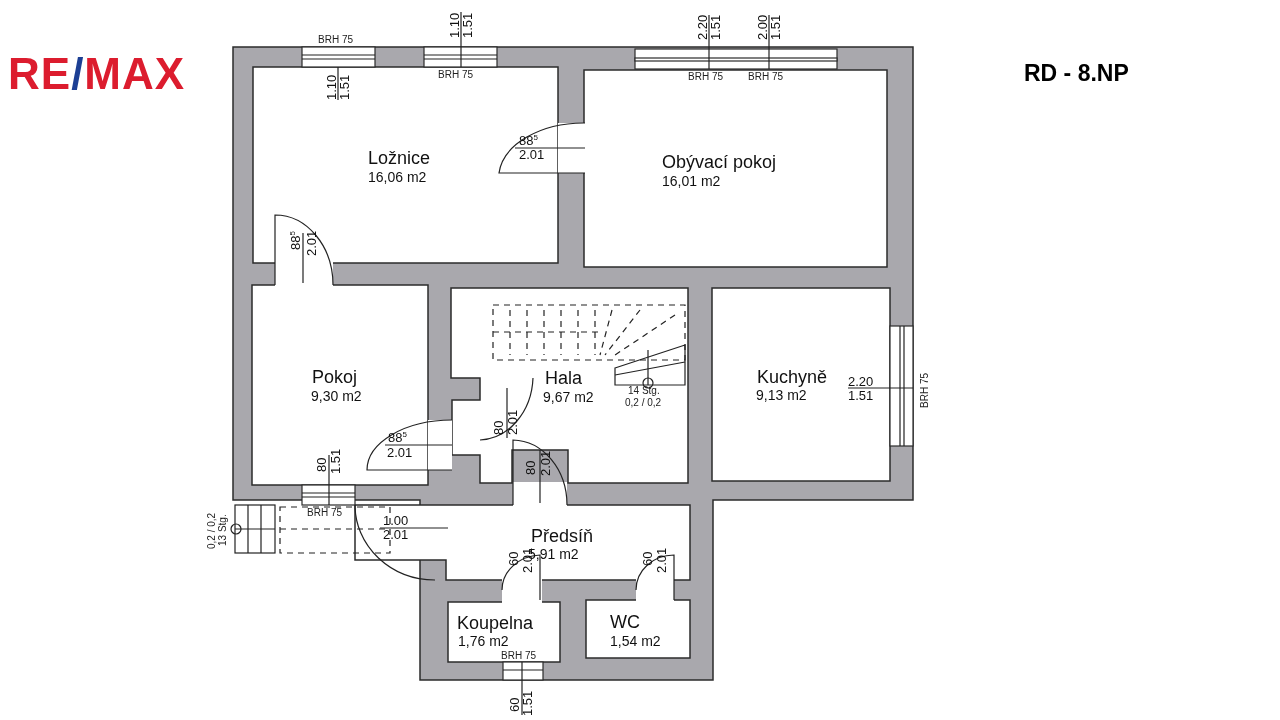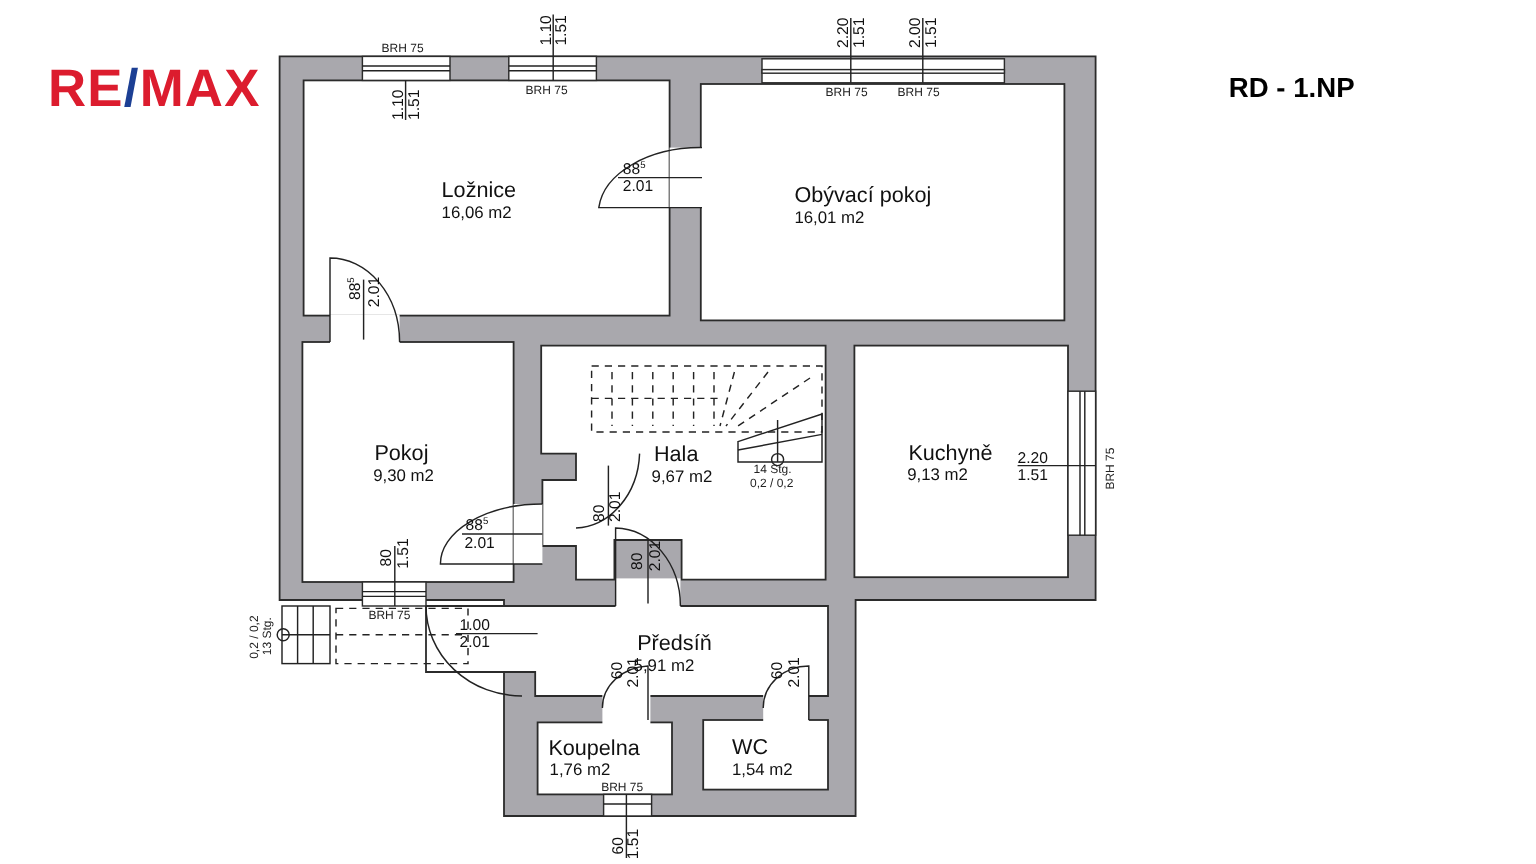--- a/index.html
+++ b/index.html
@@ -1,36 +1,36 @@
 <!DOCTYPE html>
 <html><head>
 <meta charset="utf-8">
 <style>
   html, body { margin: 0; padding: 0; background: #ffffff; }
   body { width: 1280px; height: 720px; position: relative; overflow: hidden; font-family: "Liberation Sans", sans-serif; }
-  .logo { position: absolute; left: 8px; top: 52px; height: 44px; font-family: "Liberation Sans", sans-serif; font-weight: bold; font-size: 44px; line-height: 44px; letter-spacing: 1px; color: #dc1c2e; margin-left: 32px; }
+  .logo { position: absolute; left: 8px; top: 52px; height: 44px; font-family: "Liberation Sans", sans-serif; font-weight: bold; font-size: 44px; line-height: 44px; letter-spacing: 1px; color: #dc1c2e; }
   .logo .slash { color: #1c3f94; }
   .plan-title { position: absolute; left: 1024px; top: 60px; font-family: "Liberation Sans", sans-serif; font-weight: bold; font-size: 23px; color: #000; }
   svg#plan { position: absolute; left: 0; top: 0; }
   .wall { fill: #a9a8ad; stroke: #2b2b2b; stroke-width: 1.5; }
   .floor { fill: #ffffff; stroke: #2b2b2b; stroke-width: 1.5; }
   .win { fill: #ffffff; stroke: #2b2b2b; stroke-width: 1.2; }
   .thin { stroke: #222; stroke-width: 1.2; fill: none; }
   .dash { stroke: #222; stroke-width: 1.2; fill: none; stroke-dasharray: 6 5; }
   .room-name { font-family: "Liberation Sans", sans-serif; font-size: 18px; fill: #111; }
   .room-area { font-family: "Liberation Sans", sans-serif; font-size: 14px; fill: #111; }
   .dim { font-family: "Liberation Sans", sans-serif; font-size: 13px; fill: #111; }
   .small { font-family: "Liberation Sans", sans-serif; font-size: 10px; fill: #222; }
 </style>
 </head>
 <body>
 
 <div class="logo"><span>RE</span><span class="slash">/</span><span>MAX</span></div>
 
-<div class="plan-title">RD - 1.NP</div>
+<div class="plan-title">RD - 8.NP</div>
 
 <svg id="plan" width="1280" height="720" viewBox="0 0 1280 720">
 
   <g>
     <polygon class="wall" points="233,47 913,47 913,500 713,500 713,680 420,680 420,500 233,500"></polygon>
 
     <rect class="floor" x="253" y="67" width="305" height="196"></rect>
     <rect class="floor" x="584" y="70" width="303" height="197"></rect>
     <rect class="floor" x="252" y="285" width="176" height="200"></rect>
     <polygon class="floor" points="451,288 688,288 688,483 568,483 568,450 512,450 512,483 480,483 480,455 452,455 452,400 480,400 480,378 451,378"></polygon>

